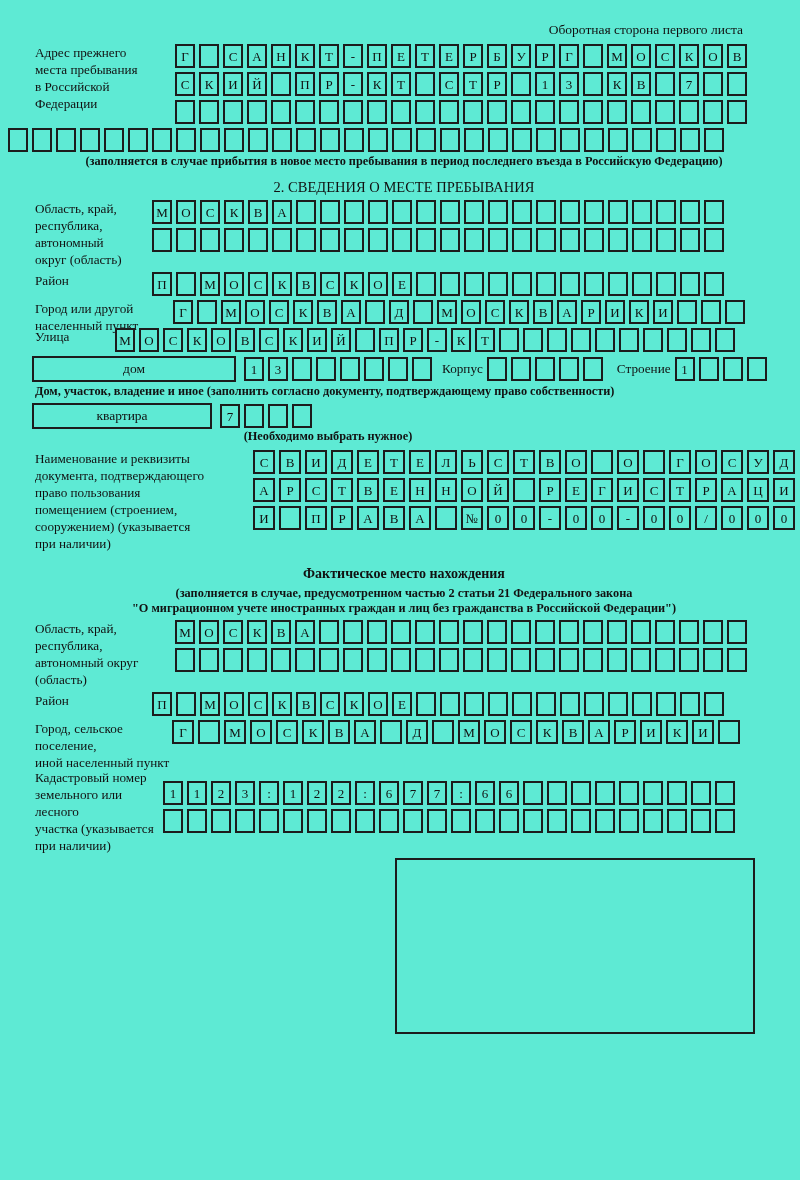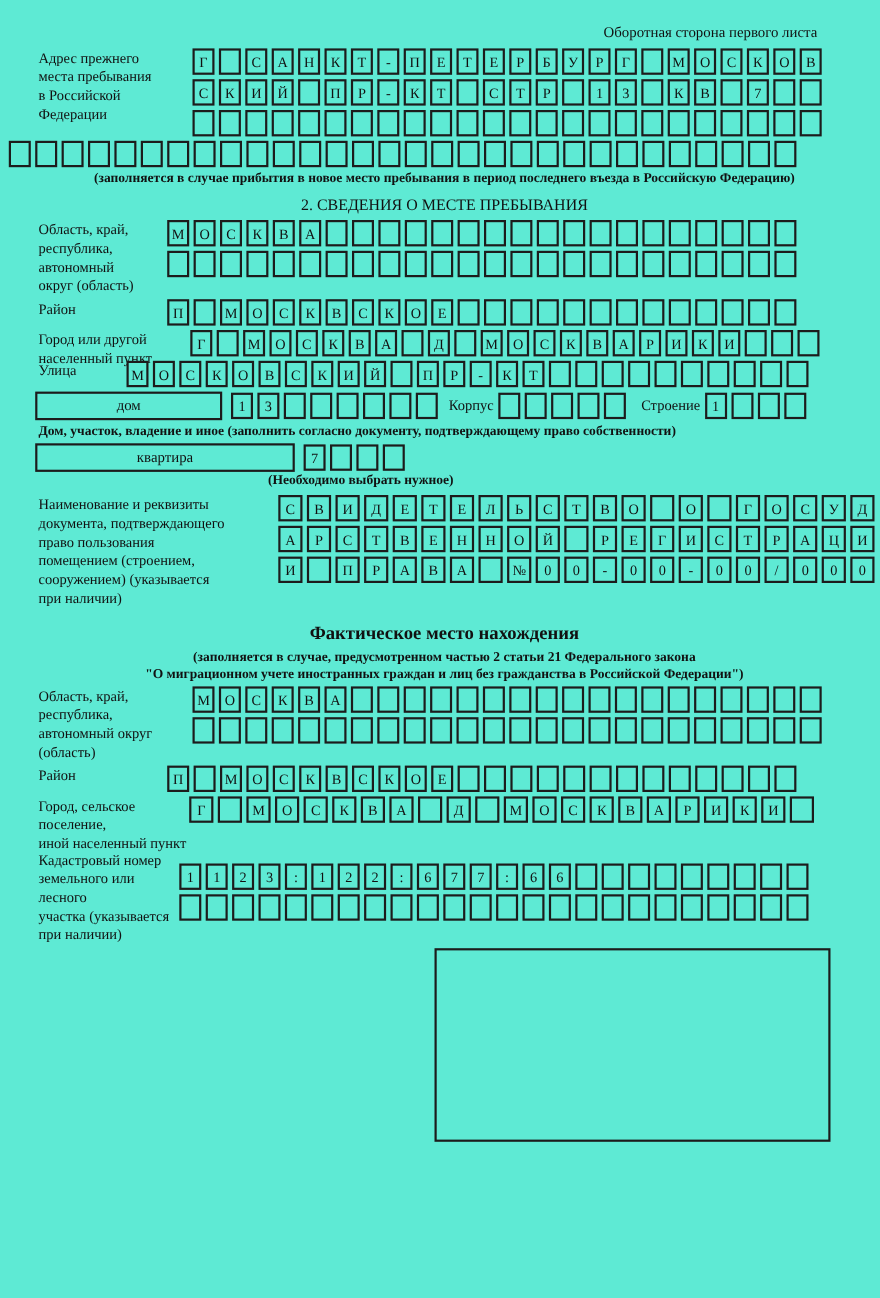--- a/index.html
+++ b/index.html
@@ -13,21 +13,21 @@
   .cellgrid{display:flex;flex-direction:column;gap:4px;}
   .cells{display:flex;gap:4px;}
   .cell{box-sizing:border-box;flex:0 0 20px;width:20px;height:24px;border:2px solid #1c1c1c;
         display:flex;align-items:center;justify-content:center;
         font-size:13px;line-height:1;}
   .cells.wide .cell{flex-basis:22px;width:22px;}
   .caption{font-size:12.3px;line-height:15px;font-weight:bold;}
   .caption.center{text-align:center;}
   .caption.indent{padding-left:27px;}
   .sec-title{margin:10px 0 4px 0;text-align:center;font-size:14.5px;font-weight:normal;}
-  .sub-title{margin:14px 0 2px 0;text-align:center;font-size:17px;font-weight:bold;}
+  .sub-title{margin:14px 0 2px 0;text-align:center;font-size:14px;font-weight:bold;}
   .wbox{box-sizing:border-box;border:2px solid #1c1c1c;height:26px;display:flex;
         align-items:center;justify-content:center;font-size:13.5px;}
   .inline-lbl{font-size:13.2px;line-height:24px;white-space:nowrap;}
   .chk{box-sizing:border-box;width:18px;height:21px;border:2px solid #1c1c1c;
        display:flex;align-items:center;justify-content:center;font-size:13px;}
   .stamp-box{box-sizing:border-box;margin-left:387px;width:360px;height:176px;
              border:2px solid #1c1c1c;}
   .stamp-caption{margin-left:365px;width:410px;text-align:center;
                  font-size:12.6px;line-height:16px;margin-top:4px;}
   .mt2{margin-top:2px}.mt4{margin-top:4px}.mt6{margin-top:6px}
@@ -309,21 +309,21 @@
         <span class="cell"></span>
         <span class="cell"></span>
         <span class="cell"></span>
         <span class="cell"></span>
         <span class="cell"></span>
         <span class="cell"></span>
       </div>
   </div>
 
   <div class="frow mt4" style="align-items:center">
-    <div class="wbox" style="margin-left:24px;width:170px">дом</div>
+    <div class="wbox" style="margin-left:24px;width:204px">дом</div>
     <div class="cells" style="margin-left:8px">
         <span class="cell">1</span>
         <span class="cell">3</span>
         <span class="cell"></span>
         <span class="cell"></span>
         <span class="cell"></span>
         <span class="cell"></span>
         <span class="cell"></span>
         <span class="cell"></span>
       </div>
@@ -339,21 +339,21 @@
     <div class="cells">
         <span class="cell">1</span>
         <span class="cell"></span>
         <span class="cell"></span>
         <span class="cell"></span>
       </div>
   </div>
   <div class="caption indent mt2">Дом, участок, владение и иное (заполнить согласно документу, подтверждающему право собственности)</div>
 
   <div class="frow mt4" style="align-items:center">
-    <div class="wbox" style="margin-left:24px;width:236px">квартира</div>
+    <div class="wbox" style="margin-left:24px;width:180px">квартира</div>
     <div class="cells" style="margin-left:8px">
         <span class="cell">7</span>
         <span class="cell"></span>
         <span class="cell"></span>
         <span class="cell"></span>
       </div>
   </div>
 
   <div class="caption" style="margin-left:150px;width:340px;text-align:center">(Необходимо выбрать нужное)</div>
 

